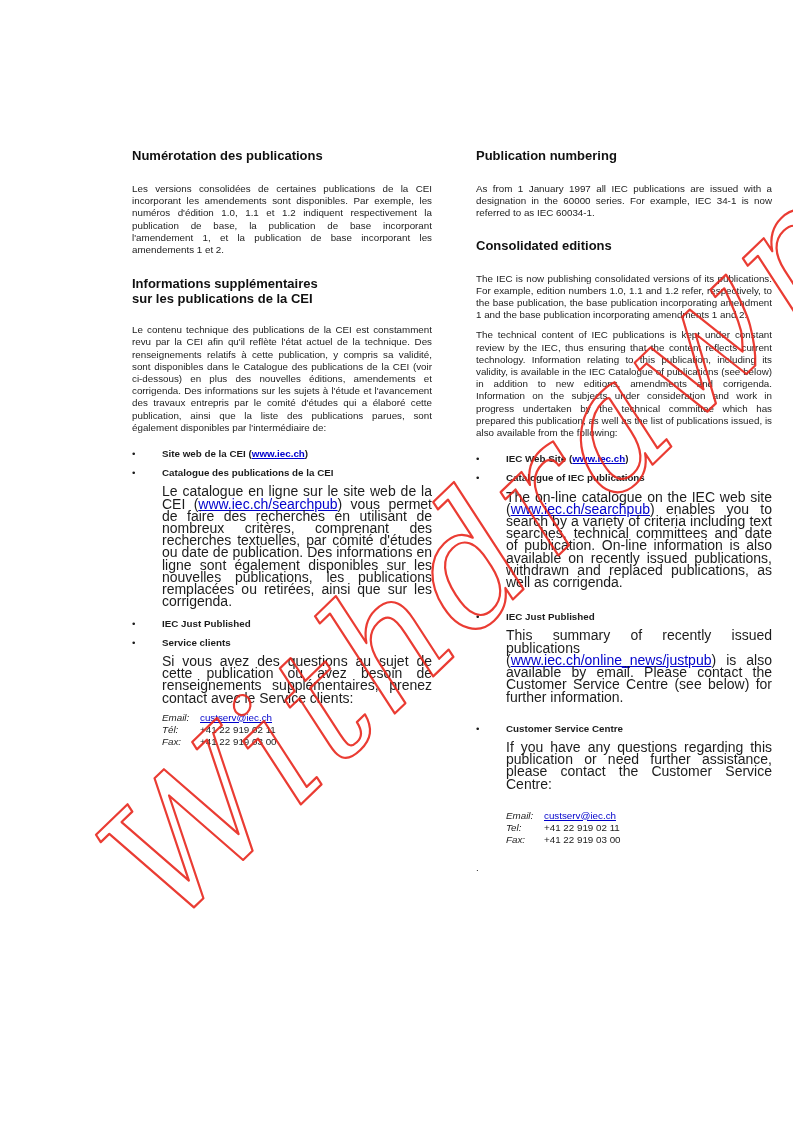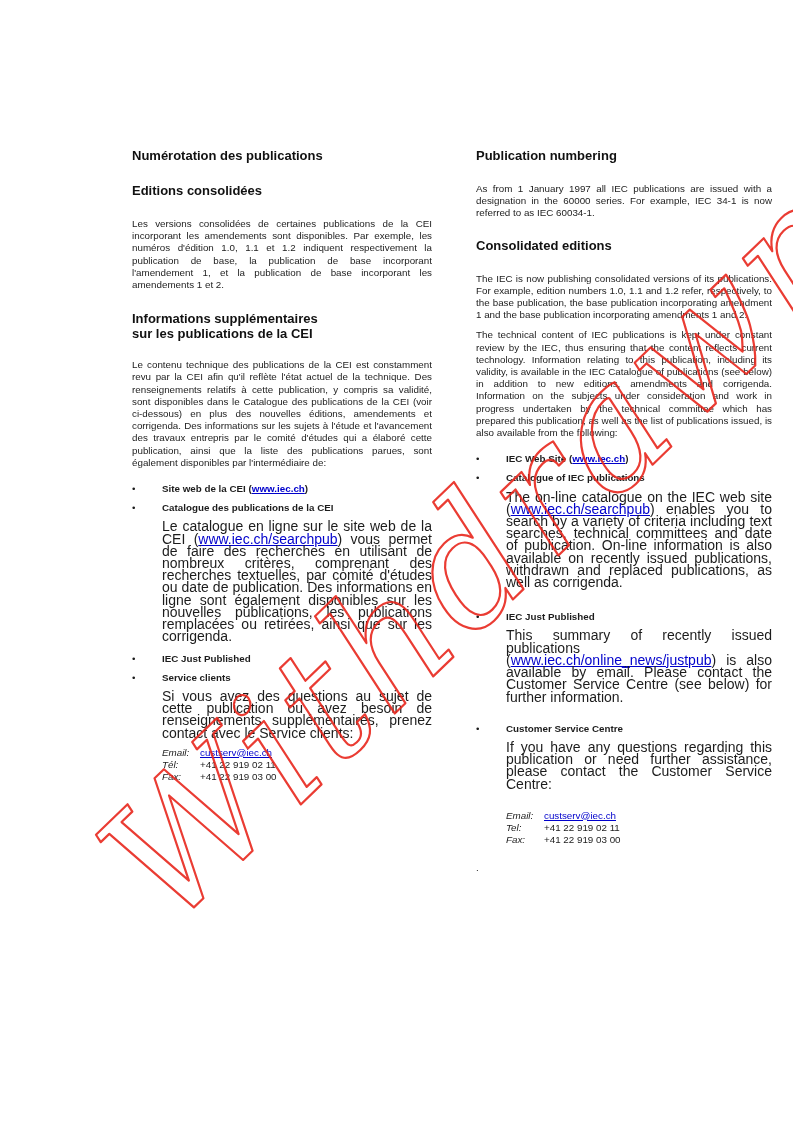--- a/index.html
+++ b/index.html
@@ -56,21 +56,20 @@
   }
 </style>
 </head>
 <body style="color: rgb(28, 28, 28);">
 
 <div class="page">
 
   <div class="col col-fr">
     <h2 class="sec-heading">Numérotation des publications</h2>
 
-    <h2 class="sec-heading">Editions consolidées</h2>
     <p class="body-para" style="margin-bottom:20px;">Les versions consolidées de certaines publications de la CEI incorporant les amendements sont disponibles. Par exemple, les numéros d'édition 1.0, 1.1 et 1.2 indiquent respectivement la publication de base, la publication de base incorporant l'amendement 1, et la publication de base incorporant les amendements 1 et 2.</p>
 
     <h2 class="sec-heading" style="margin-bottom:18px;">
       <span class="hline">Informations supplémentaires</span>
       <span class="hline">sur les publications de la CEI</span>
     </h2>
     <p class="body-para" style="margin-bottom:14px;">Le contenu technique des publications de la CEI est constamment revu par la CEI afin qu'il reflète l'état actuel de la technique. Des renseignements relatifs à cette publication, y compris sa validité, sont disponibles dans le Catalogue des publications de la CEI (voir ci-dessous) en plus des nouvelles éditions, amendements et corrigenda. Des informations sur les sujets à l'étude et l'avancement des travaux entrepris par le comité d'études qui a élaboré cette publication, ainsi que la liste des publications parues, sont également disponibles par l'intermédiaire de:</p>
 
     <div class="bullet-row">
       <span class="blt">•</span>

